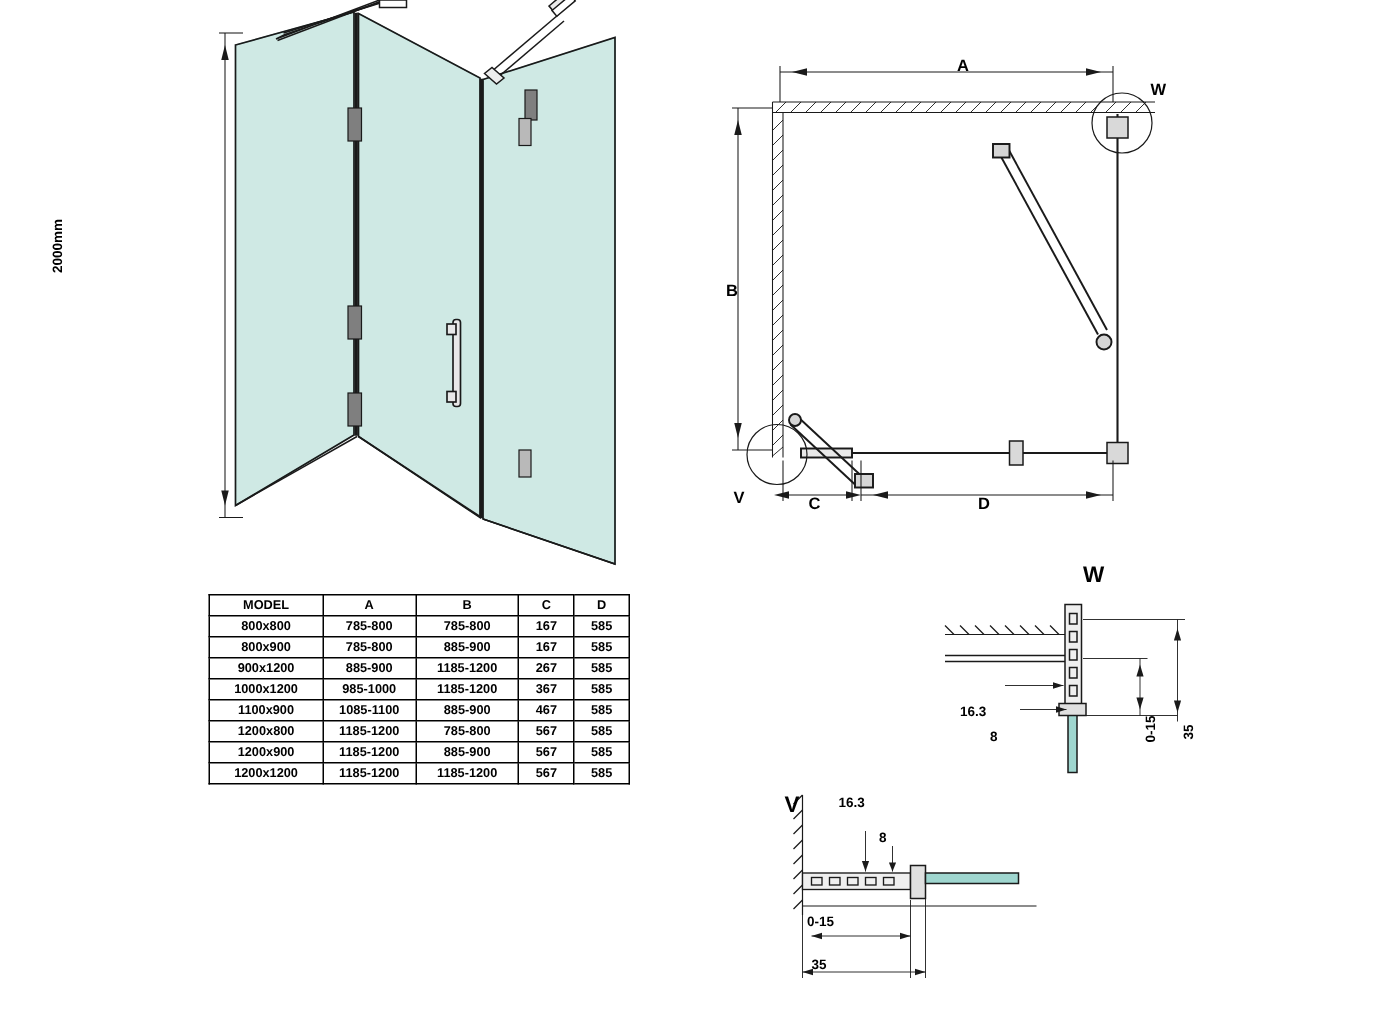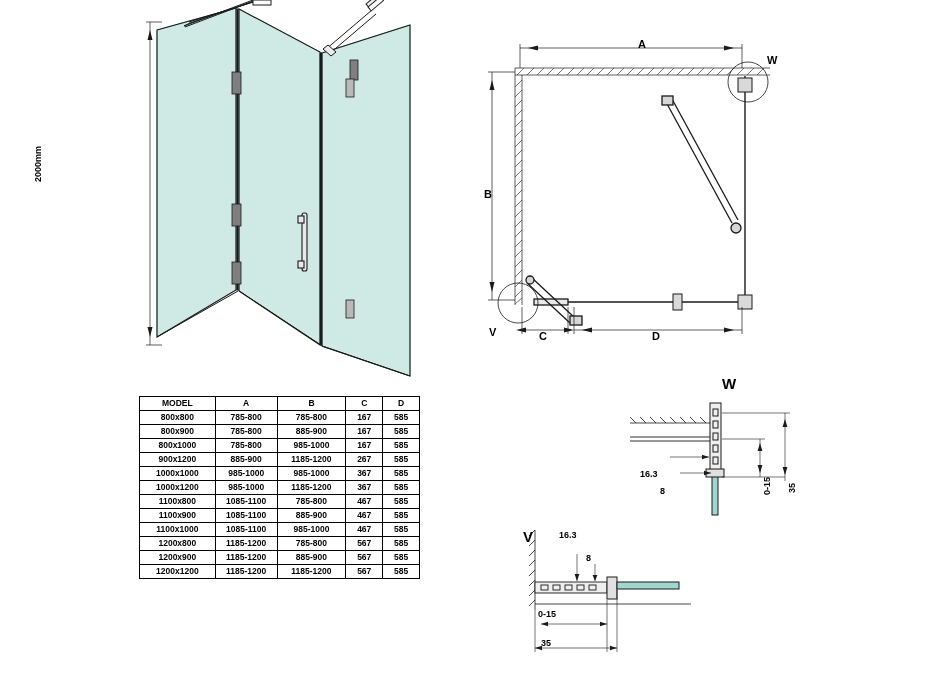--- a/index.html
+++ b/index.html
@@ -414,69 +414,41 @@
           <td>585</td>
         </tr>
         <tr>
           <td>800x900</td>
           <td>785-800</td>
           <td>885-900</td>
           <td>167</td>
           <td>585</td>
         </tr>
         <tr>
-          <td>800x1000</td>
-          <td>785-800</td>
-          <td>985-1000</td>
-          <td>167</td>
-          <td>585</td>
-        </tr>
-        <tr>
           <td>900x1200</td>
           <td>885-900</td>
           <td>1185-1200</td>
           <td>267</td>
           <td>585</td>
         </tr>
         <tr>
-          <td>1000x1000</td>
-          <td>985-1000</td>
-          <td>985-1000</td>
-          <td>367</td>
-          <td>585</td>
-        </tr>
-        <tr>
           <td>1000x1200</td>
           <td>985-1000</td>
           <td>1185-1200</td>
           <td>367</td>
-          <td>585</td>
-        </tr>
-        <tr>
-          <td>1100x800</td>
-          <td>1085-1100</td>
-          <td>785-800</td>
-          <td>467</td>
           <td>585</td>
         </tr>
         <tr>
           <td>1100x900</td>
           <td>1085-1100</td>
           <td>885-900</td>
           <td>467</td>
           <td>585</td>
         </tr>
         <tr>
-          <td>1100x1000</td>
-          <td>1085-1100</td>
-          <td>985-1000</td>
-          <td>467</td>
-          <td>585</td>
-        </tr>
-        <tr>
           <td>1200x800</td>
           <td>1185-1200</td>
           <td>785-800</td>
           <td>567</td>
           <td>585</td>
         </tr>
         <tr>
           <td>1200x900</td>
           <td>1185-1200</td>
           <td>885-900</td>

